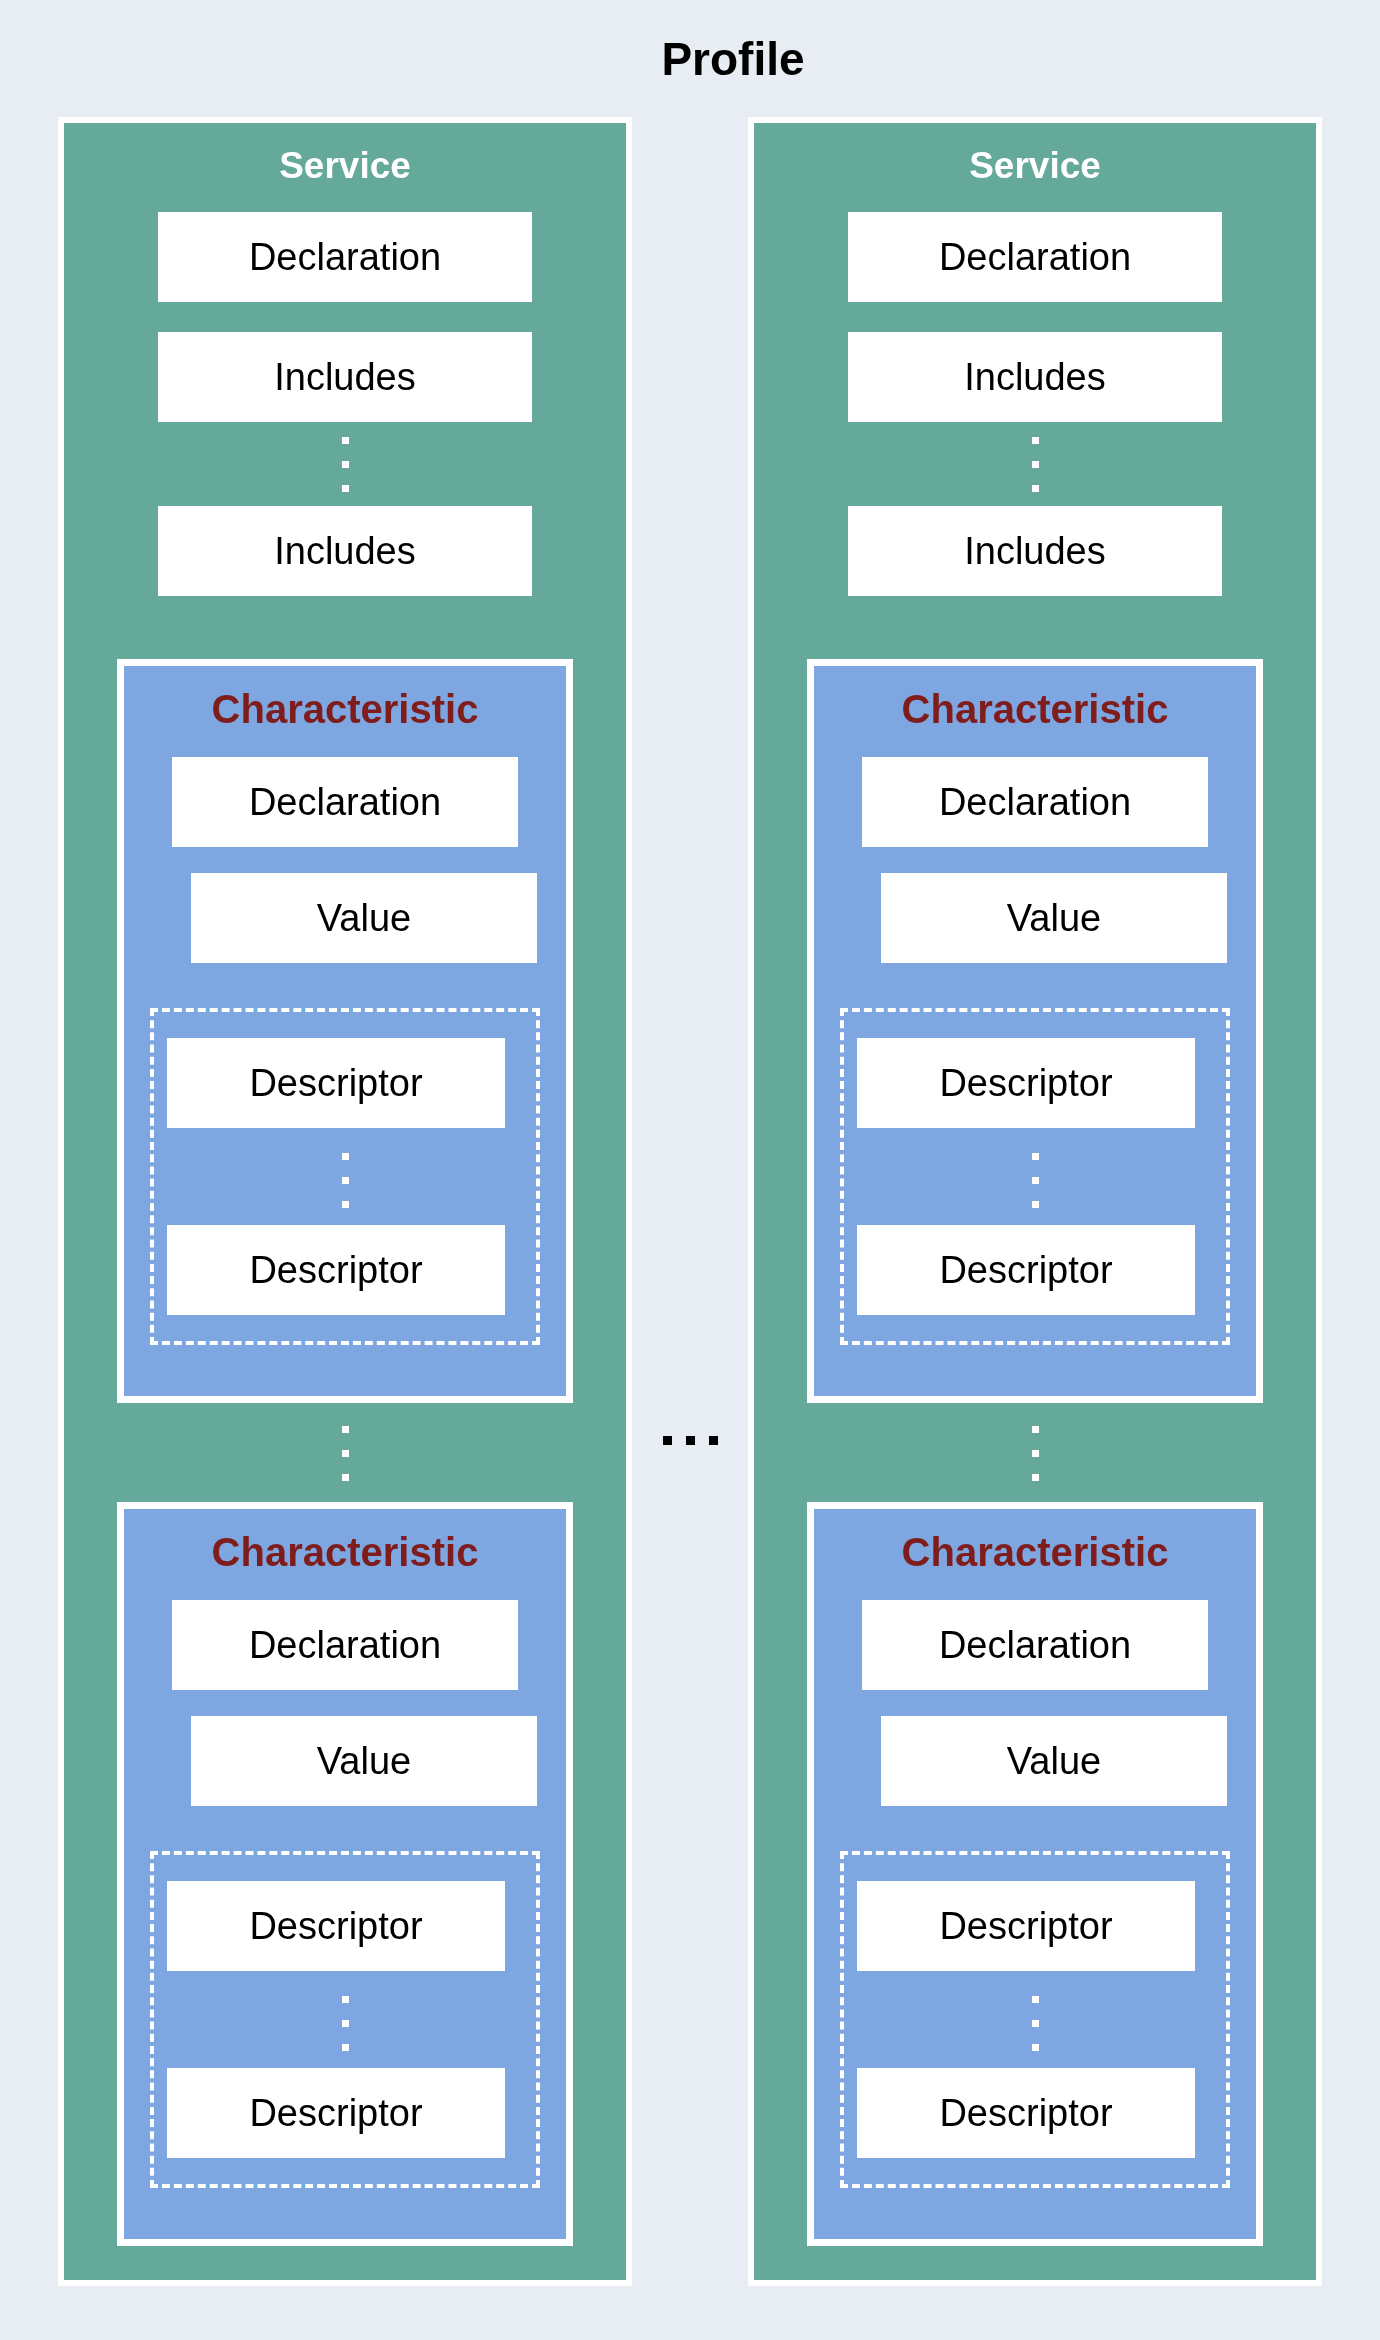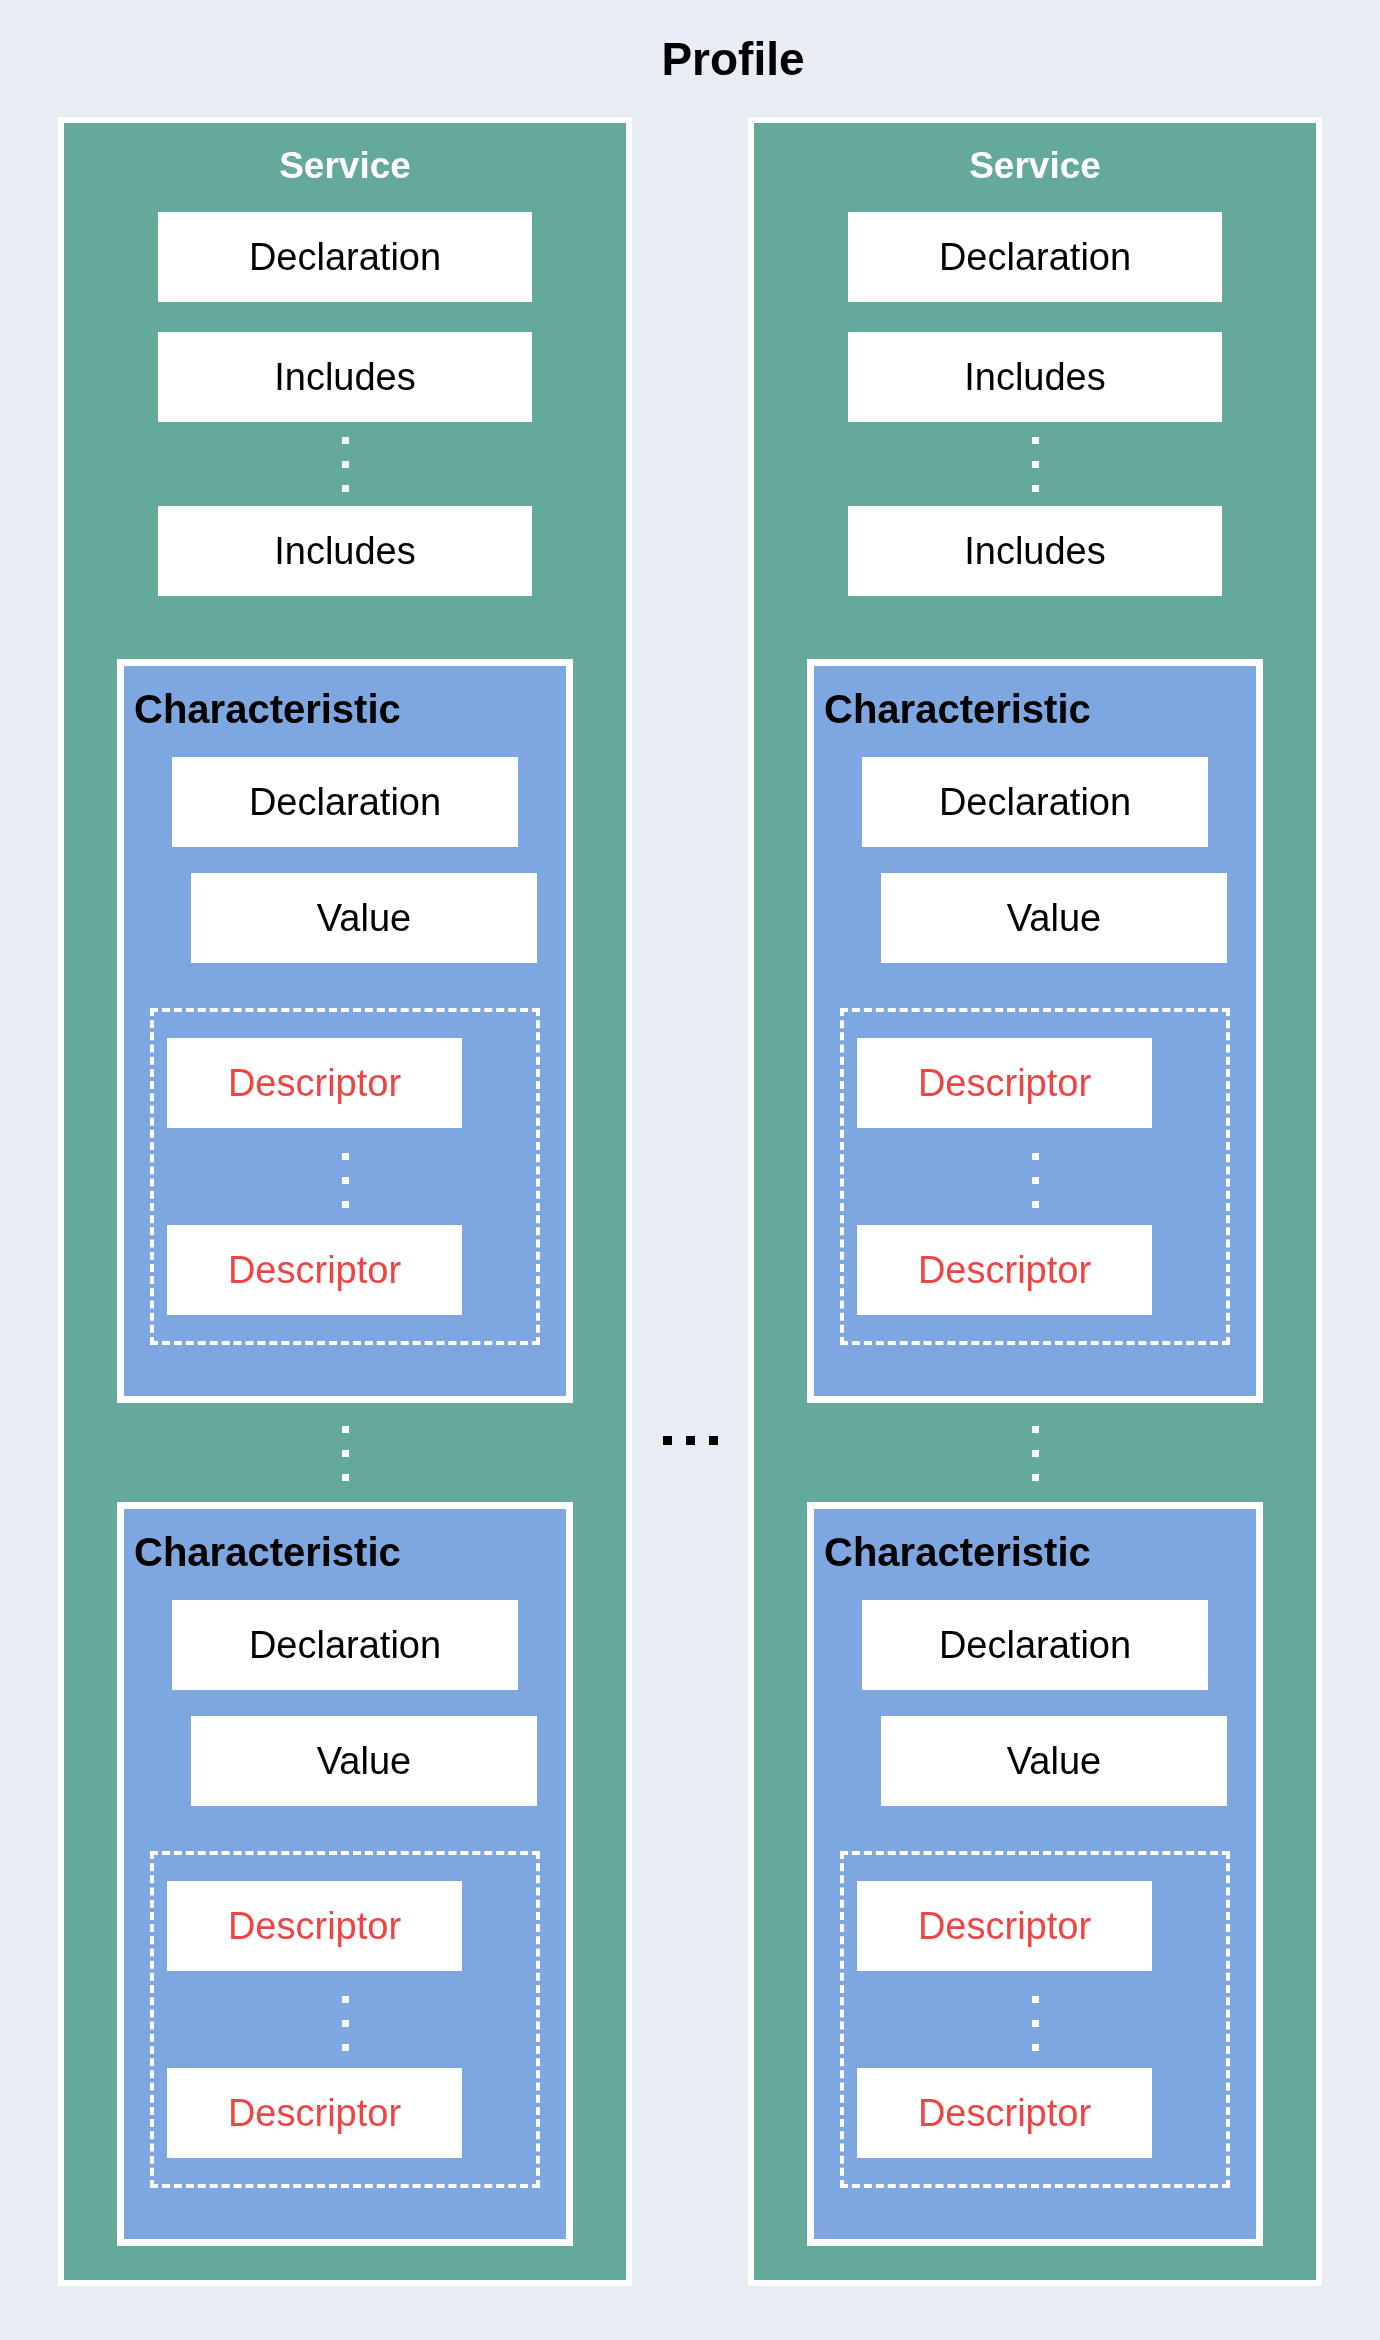--- a/index.html
+++ b/index.html
@@ -84,25 +84,26 @@
     width: 456px;
     height: 744px;
     background: #7ea6e0;
     border: 7px solid #ffffff;
     box-sizing: border-box;
   }
   .char1 { top: 536px; }
   .char2 { top: 1379px; }
   .char-label {
     position: absolute;
-    top: 20px; left: 10px;
-    width: 100%;
+    top: 20px; left: 0;
+    width: 100%;
+    text-align: center;
     font-size: 40px;
     font-weight: bold;
-    color: #000000;
+    color: #7f1d1d;
     line-height: 1.15;
   }
   .cbox {
     position: absolute;
     left: 48px;
     width: 346px;
     height: 90px;
     background: #ffffff;
     color: #000;
     font-size: 38px;
@@ -117,24 +118,24 @@
     position: absolute;
     top: 342px;
     left: 26px;
     width: 382px;
     height: 329px;
     border: 4px dashed #ffffff;
   }
   .dbox {
     position: absolute;
     left: 13px;
-    width: 295px;
+    width: 338px;
     height: 90px;
     background: #ffffff;
-    color: #ef4444;
+    color: #000000;
     font-size: 38px;
     display: flex;
     align-items: center;
     justify-content: center;
   }
   .d1 { top: 26px; }
   .d2 { top: 213px; }
   .ddots { top: 141px; }
 
   

